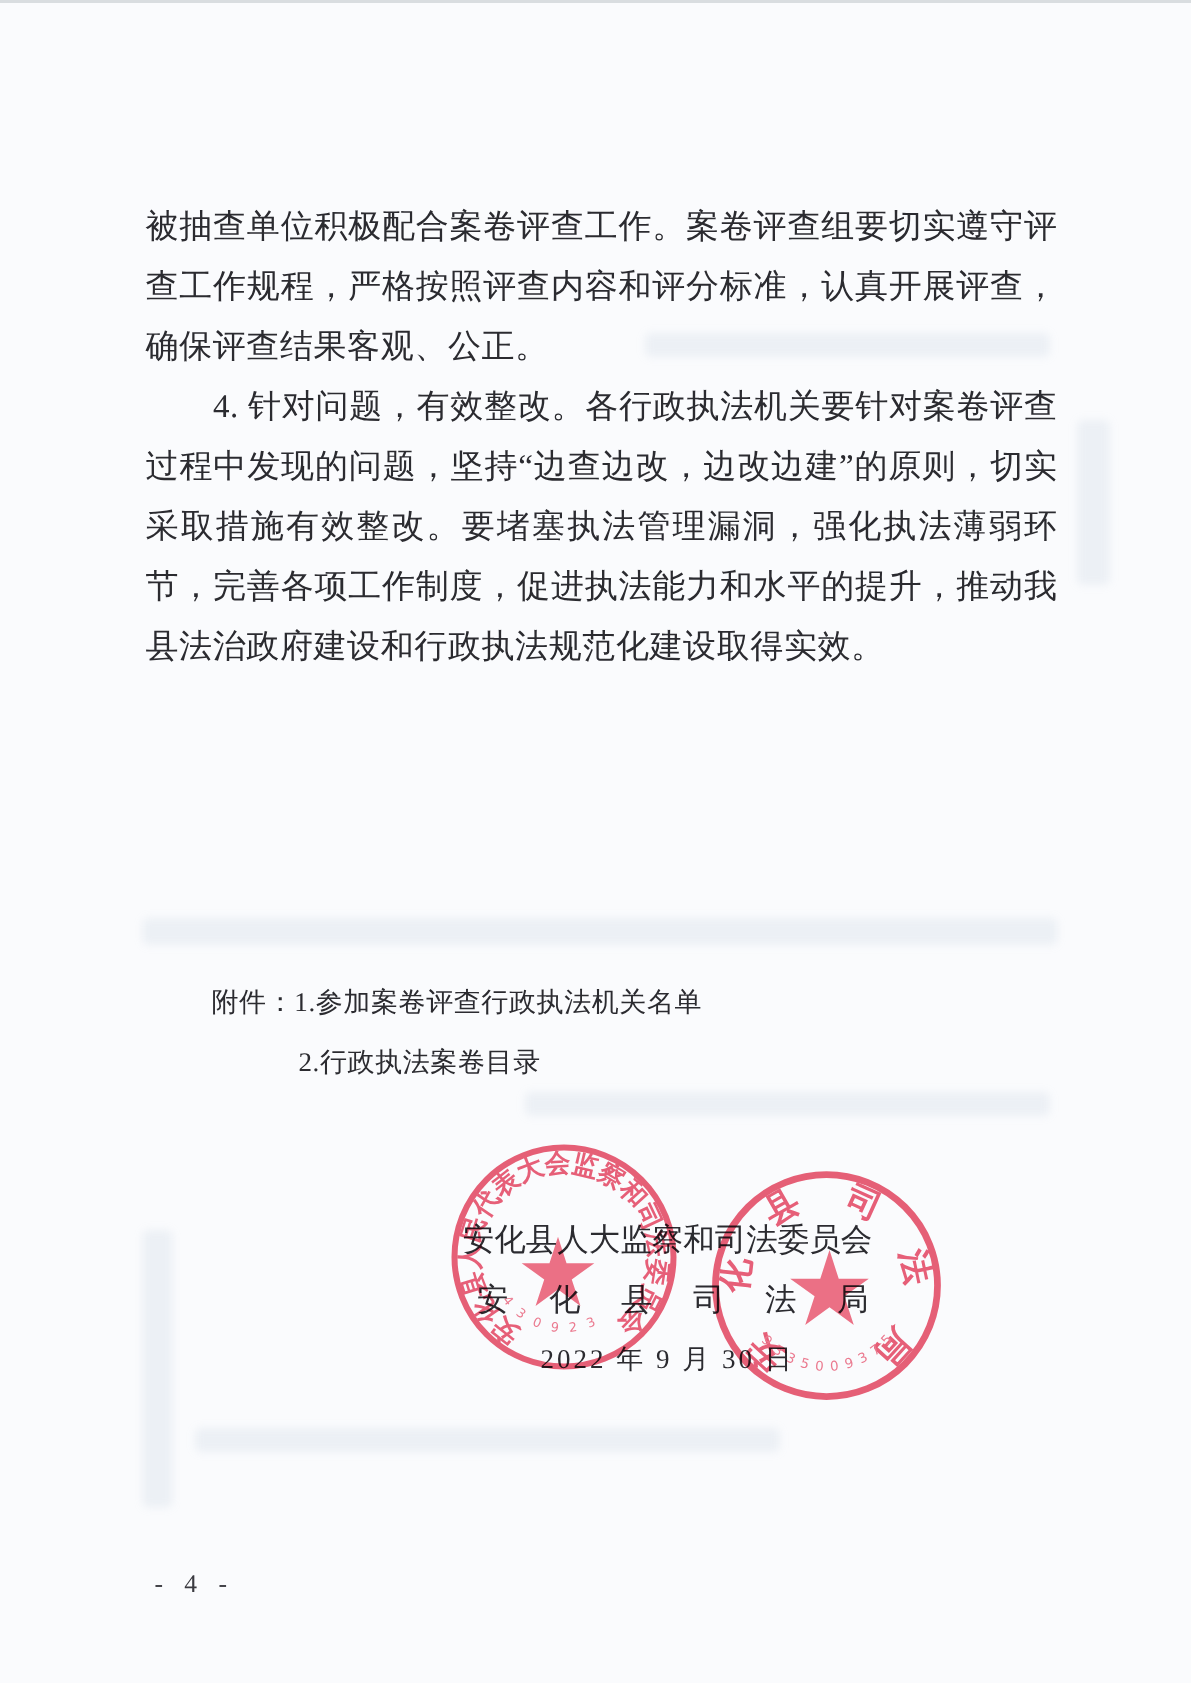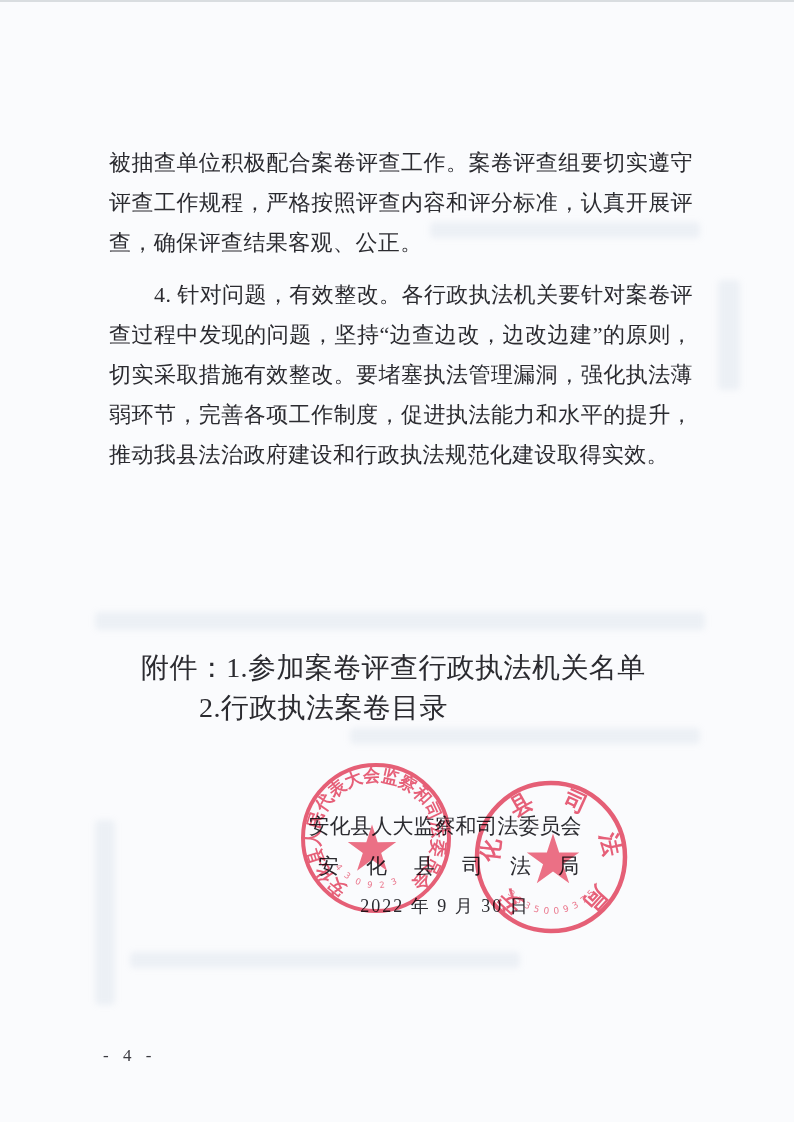--- a/index.html
+++ b/index.html
@@ -16,26 +16,26 @@
   .page::before{ 
     content:"";position:absolute;left:0;top:0;width:794px;height:2px;
     background:rgba(120,130,140,.25);
   }
   
   .body-text{
     position:absolute;left:97px;top:131px;width:608px;
     font-size:22px;line-height:40px;letter-spacing:.4px;
     text-align:justify;
   }
-  .body-text p{margin:12px;}
+  .body-text p{margin:0;}
   .body-text p.indent{text-indent:45px;}
   
   .attachments{
     position:absolute;left:141px;top:648px;
-    font-size:28px;line-height:40px;letter-spacing:.4px;
+    font-size:18px;line-height:40px;letter-spacing:.4px;
   }
   .att-row{white-space:nowrap;}
   .att-row.second{padding-left:58px;}
   
   .signature{
     position:absolute;left:300px;top:806px;width:290px;
     font-size:21px;line-height:40px;text-align:center;
     z-index:2;
   }
   .signature .org2{letter-spacing:27px;text-indent:18px;white-space:nowrap;}

